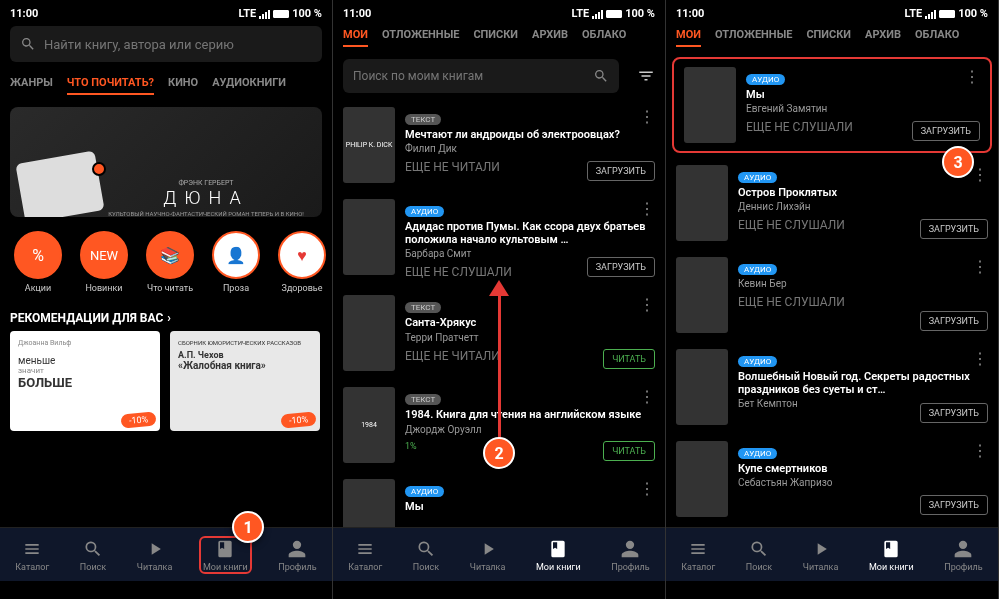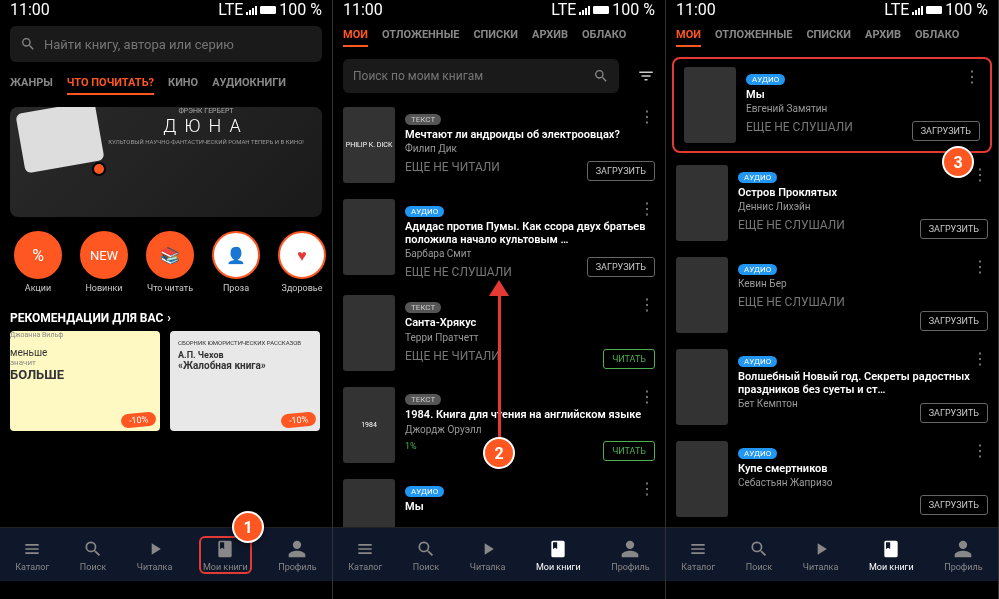--- a/index.html
+++ b/index.html
@@ -1,44 +1,44 @@
 <!DOCTYPE html>
 <html><head>
 <meta charset="utf-8">
 <style>
 *{margin:0;padding:0;box-sizing:border-box;font-family:-apple-system,Roboto,Arial,sans-serif}
 body{background:#fff;display:flex;width:999px;height:599px;overflow:hidden}
 .screen{width:333px;height:599px;background:#000;color:#fff;position:relative;display:flex;flex-direction:column;border-right:1px solid #333}
-.status-bar{height:20px;display:flex;justify-content:space-between;align-items:flex-start;padding:0 10px;font-size:16px;font-weight:400}
+.status-bar{height:20px;display:flex;justify-content:space-between;align-items:flex-end;padding:0 10px;font-size:11px;font-weight:700}
 .status-right{display:flex;align-items:center;gap:3px}
 .sig{display:flex;align-items:flex-end;gap:1px;height:10px}
 .sig span{width:2px;background:#fff}
 .sig span:nth-child(1){height:3px}.sig span:nth-child(2){height:5px}.sig span:nth-child(3){height:7px}.sig span:nth-child(4){height:9px}
 .batt{width:16px;height:8px;border:1px solid #fff;border-radius:1px;background:#fff}
 .search-bar{margin:6px 10px;background:#1a1a1a;border-radius:6px;height:36px;display:flex;align-items:center;padding:0 10px;gap:8px}
 .search-bar input{background:none;border:none;color:#999;font-size:13px;flex:1;outline:none}
 .tabs,.subtabs{display:flex;gap:14px;padding:8px 10px 6px;font-size:11px;font-weight:700;overflow:hidden;white-space:nowrap}
 .tab{color:#888;cursor:pointer;padding-bottom:4px}
 .tab.active{color:#ff5722;border-bottom:2px solid #ff5722}
-.banner{margin:6px 10px;height:110px;background:linear-gradient(135deg,#2a2a2a,#1a1a1a);border-radius:8px;position:relative;overflow:hidden;display:flex;align-items:flex-start;padding:0 10px}
+.banner{margin:6px 10px;height:110px;background:linear-gradient(135deg,#2a2a2a,#1a1a1a);border-radius:8px;position:relative;overflow:hidden;display:flex;align-items:flex-end;padding:0 10px}
 .banner-tablet{width:80px;height:60px;background:#ddd;border-radius:6px;transform:rotate(-10deg)}
 .banner-text{flex:1;text-align:center}
 .banner-title{font-size:18px;letter-spacing:8px;font-weight:300}
 .banner-sub{font-size:6px;color:#999;margin-top:2px}
 .banner-dot{position:absolute;left:82px;top:50%;width:14px;height:14px;background:#ff5722;border-radius:50%;border:2px solid #000}
 .circles{display:flex;gap:10px;padding:8px 10px;overflow:hidden}
 .circle{display:flex;flex-direction:column;align-items:center;gap:4px;min-width:56px}
 .circle-icon{width:48px;height:48px;border:2px solid #ff5722;border-radius:50%;display:flex;align-items:center;justify-content:center;background:#111}
 .circle-icon.filled{background:#ff5722}
 .circle-icon.white{background:#fff}
 .circle-label{font-size:9px;color:#ccc}
 .section-title{padding:10px 10px 6px;font-size:12px;font-weight:700;display:flex;align-items:center;gap:4px}
 .books-row{display:flex;gap:10px;padding:0 10px;overflow:hidden}
 .book-card{width:150px;height:100px;background:#222;border-radius:4px;position:relative;overflow:hidden}
-.book-card.light{background:#fef9c3;color:#333;font-size:8px}
+.book-card.light{background:#ffffff;color:#333;padding:8px;font-size:8px}
 .book-card.dark{background:#e8e8e8;color:#333;padding:8px;font-size:8px}
 .discount{position:absolute;bottom:4px;right:4px;background:#ff5722;color:#fff;font-size:9px;padding:2px 8px;border-radius:10px;transform:rotate(-5deg)}
 .bottom-nav{position:absolute;bottom:18px;left:0;right:0;height:54px;background:#0f172a;display:flex;justify-content:space-around;align-items:center;border-top:1px solid #222}
 .nav-item{display:flex;flex-direction:column;align-items:center;gap:2px;color:#888;font-size:9px;cursor:pointer;padding:2px 4px}
 .nav-item.active{color:#fff}
 .nav-item.highlight{border:2px solid #e53935;border-radius:6px;padding:0 2px}
 .nav-icon{width:22px;height:22px;display:flex;align-items:center;justify-content:center}
 .search2{margin:6px 10px;background:#1a1a1a;border-radius:6px;height:34px;display:flex;align-items:center;padding:0 10px;gap:8px;position:relative}
 .search2 input{background:none;border:none;color:#999;font-size:12px;flex:1;outline:none}
 .search-wrap{display:flex;align-items:center;padding-right:10px}

